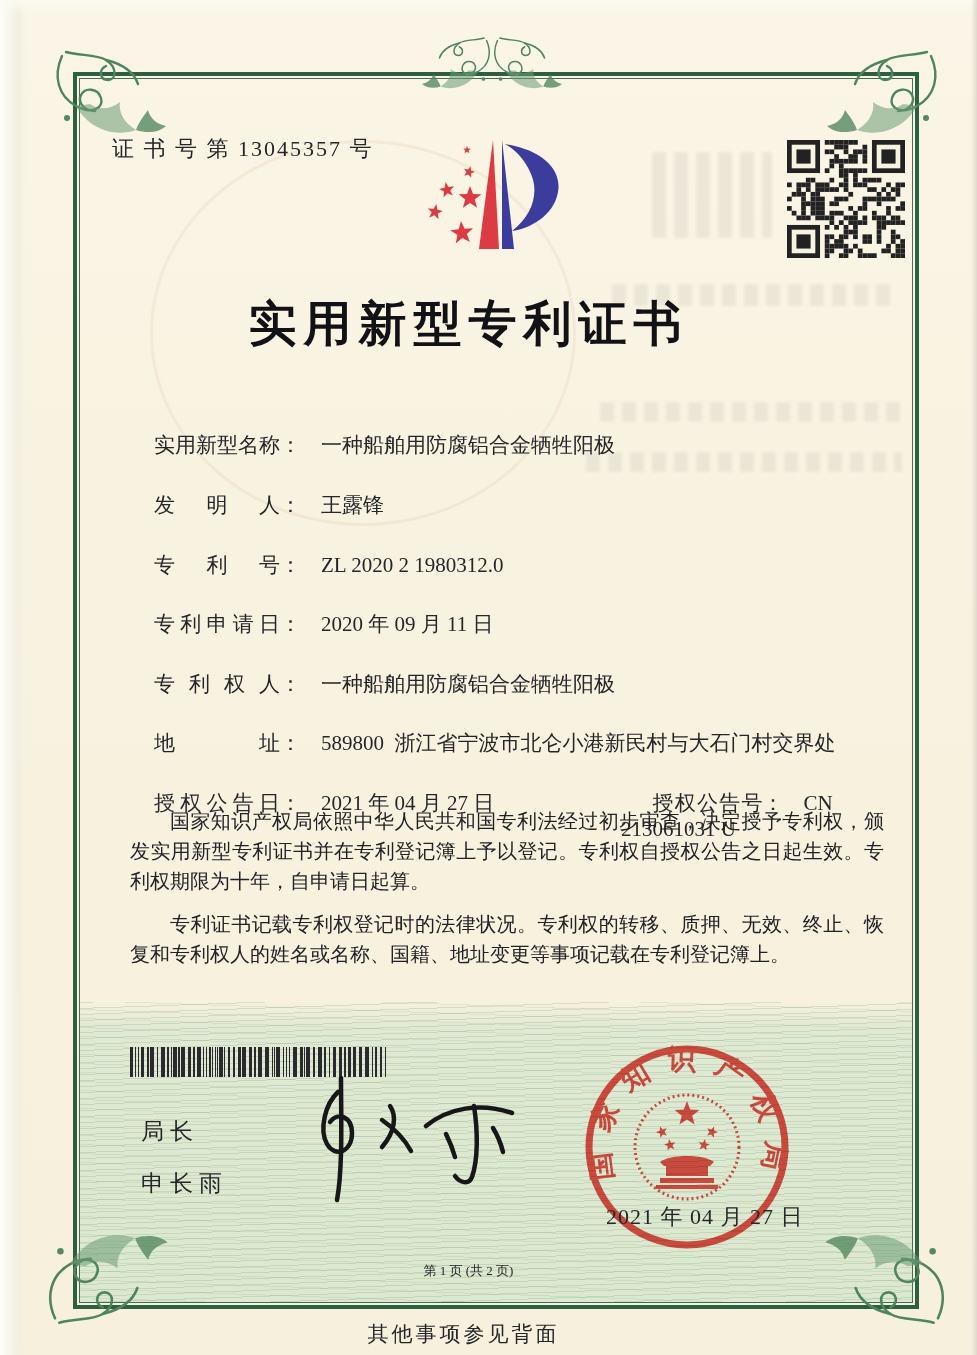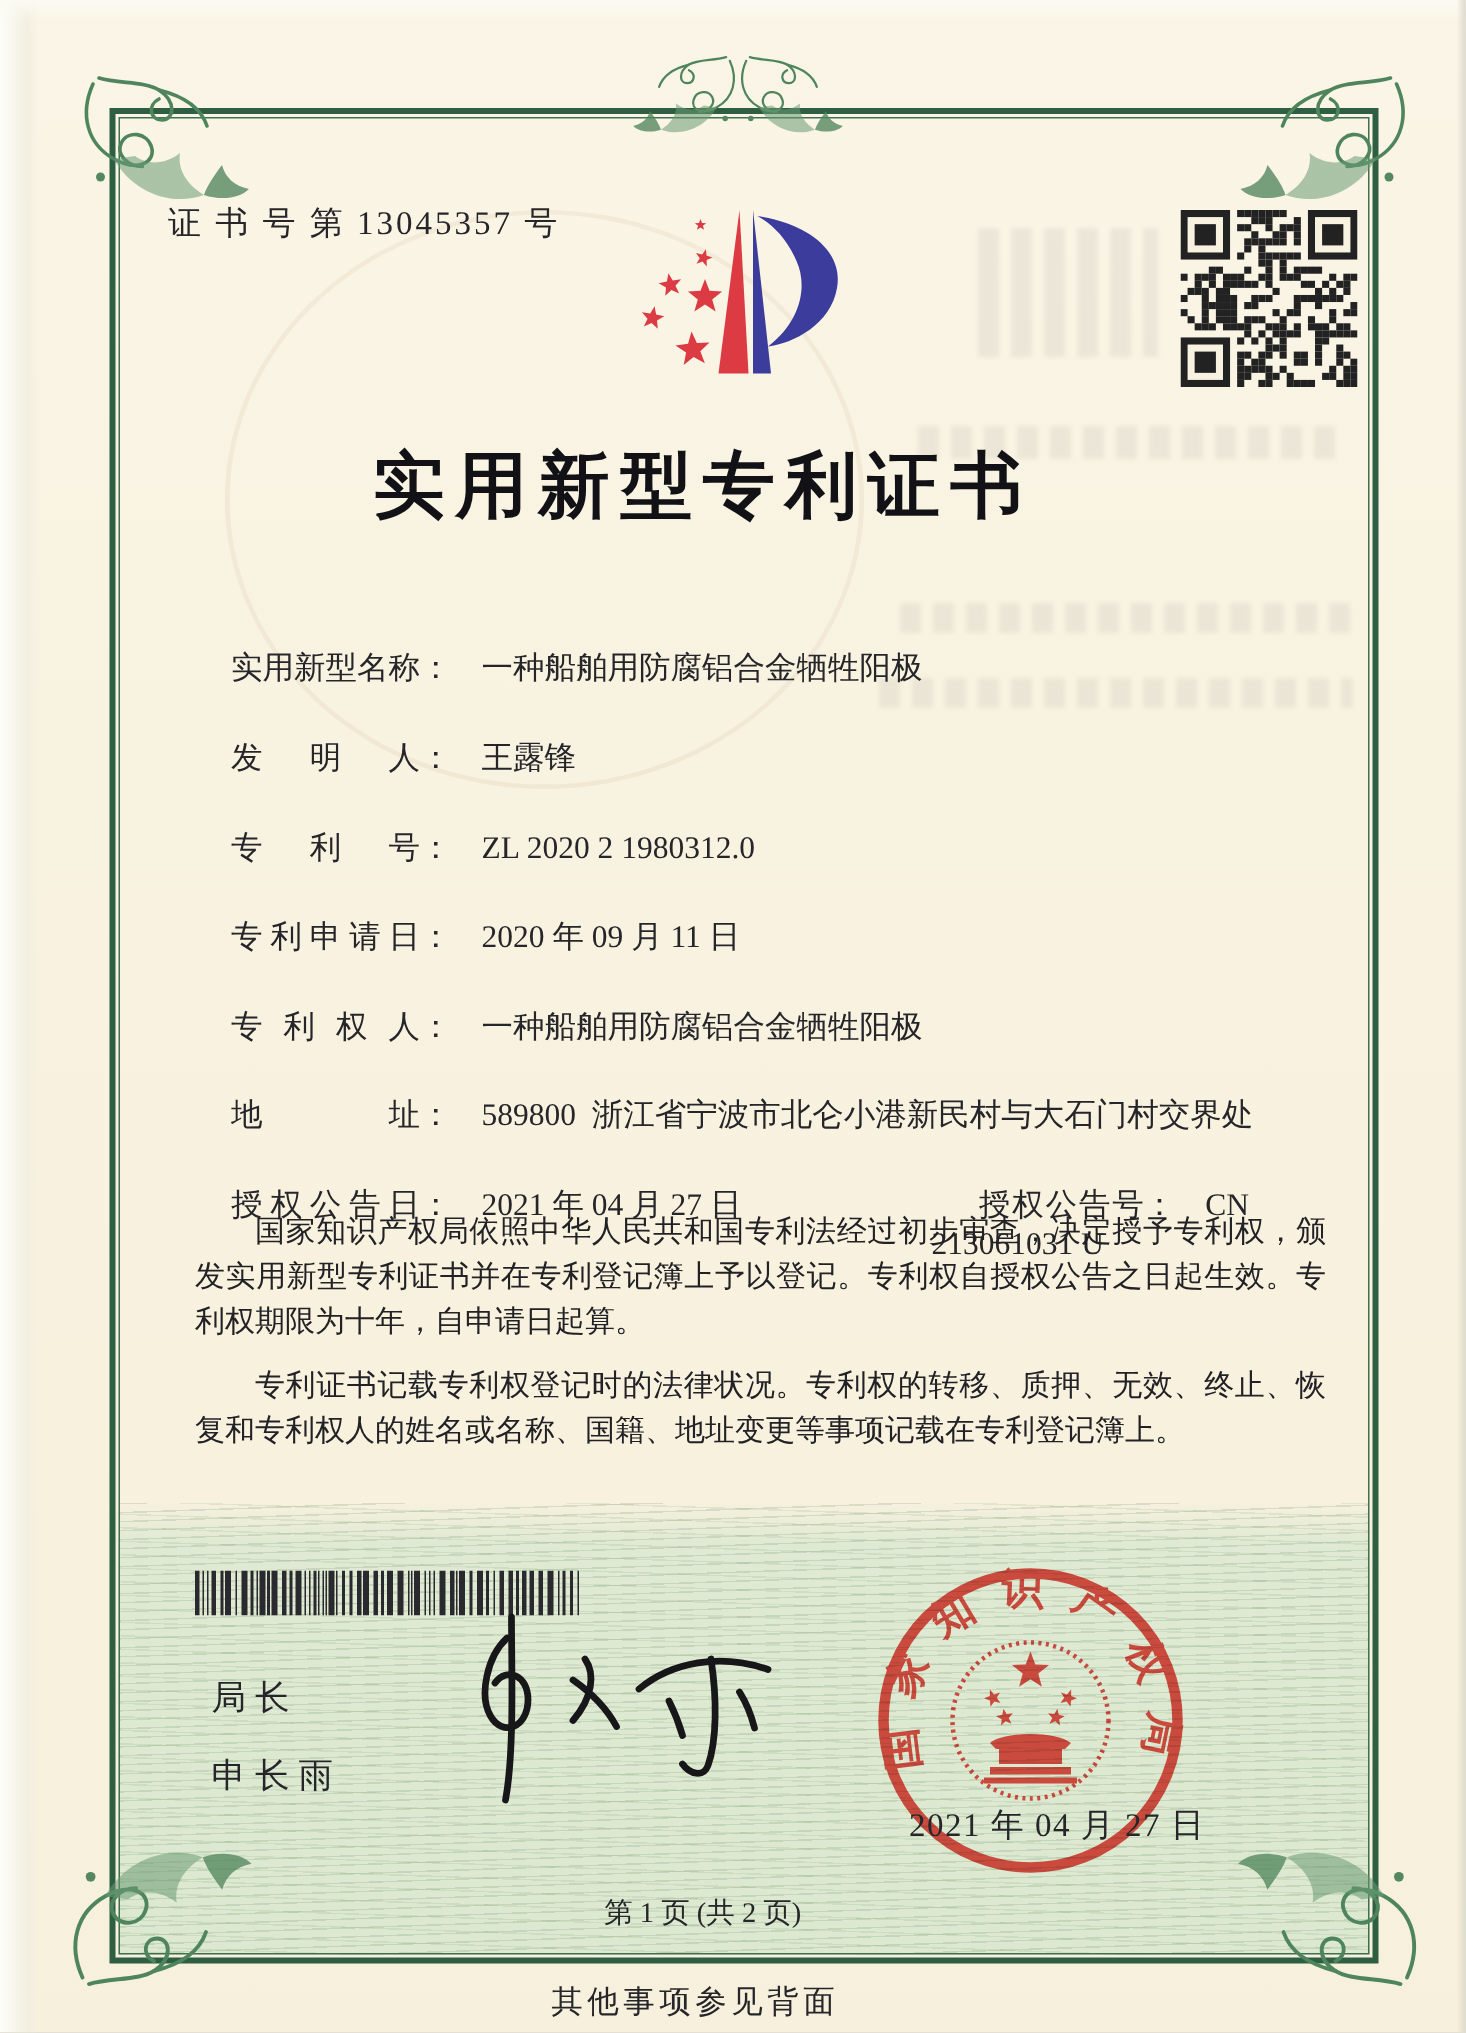--- a/index.html
+++ b/index.html
@@ -47,21 +47,21 @@
     text-align:justify;color:#222226;}
   .paras p{margin:0 0 13px 0;text-indent:2em;}
 
   .role{position:absolute;left:141px;top:1116px;font-size:23px;letter-spacing:6px;}
   .name{position:absolute;left:141px;top:1168px;font-size:23px;letter-spacing:6px;}
 
   .sig{position:absolute;left:278px;top:1072px;}
   .seal{position:absolute;left:582px;top:1042px;mix-blend-mode:multiply;opacity:.92;}
   .seal-date{position:absolute;left:606px;top:1202px;font-size:22px;letter-spacing:1px;z-index:5;}
 
-  .page-num{position:absolute;left:0;right:40px;top:1262px;text-align:center;font-size:19px;}
+  .page-num{position:absolute;left:0;right:40px;top:1262px;text-align:center;font-size:13px;}
   .back-note{position:absolute;left:0;right:50px;top:1320px;text-align:center;font-size:21px;letter-spacing:3px;}
 
   .qr{position:absolute;left:787px;top:140px;}
   .barcode{position:absolute;left:130px;top:1047px;}
   .logo{position:absolute;left:425px;top:132px;}
 
   .orn{position:absolute;}
   .orn.tl{left:50px;top:48px;transform:scaleY(-1);}
   .orn.tr{right:34px;top:48px;transform:scale(-1,-1);}
   .orn.bl{left:42px;bottom:28px;}

